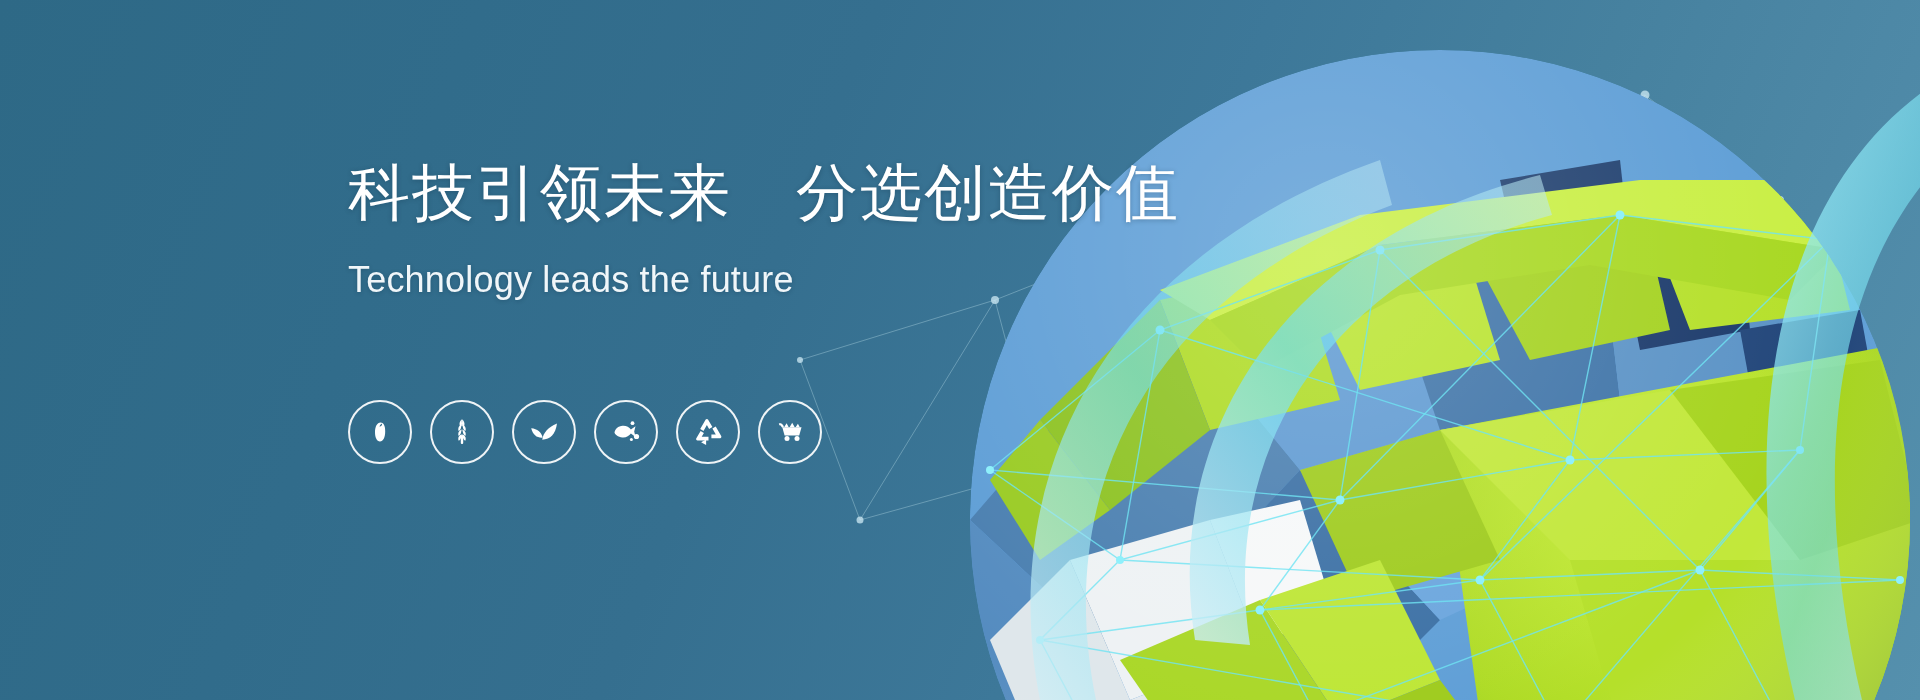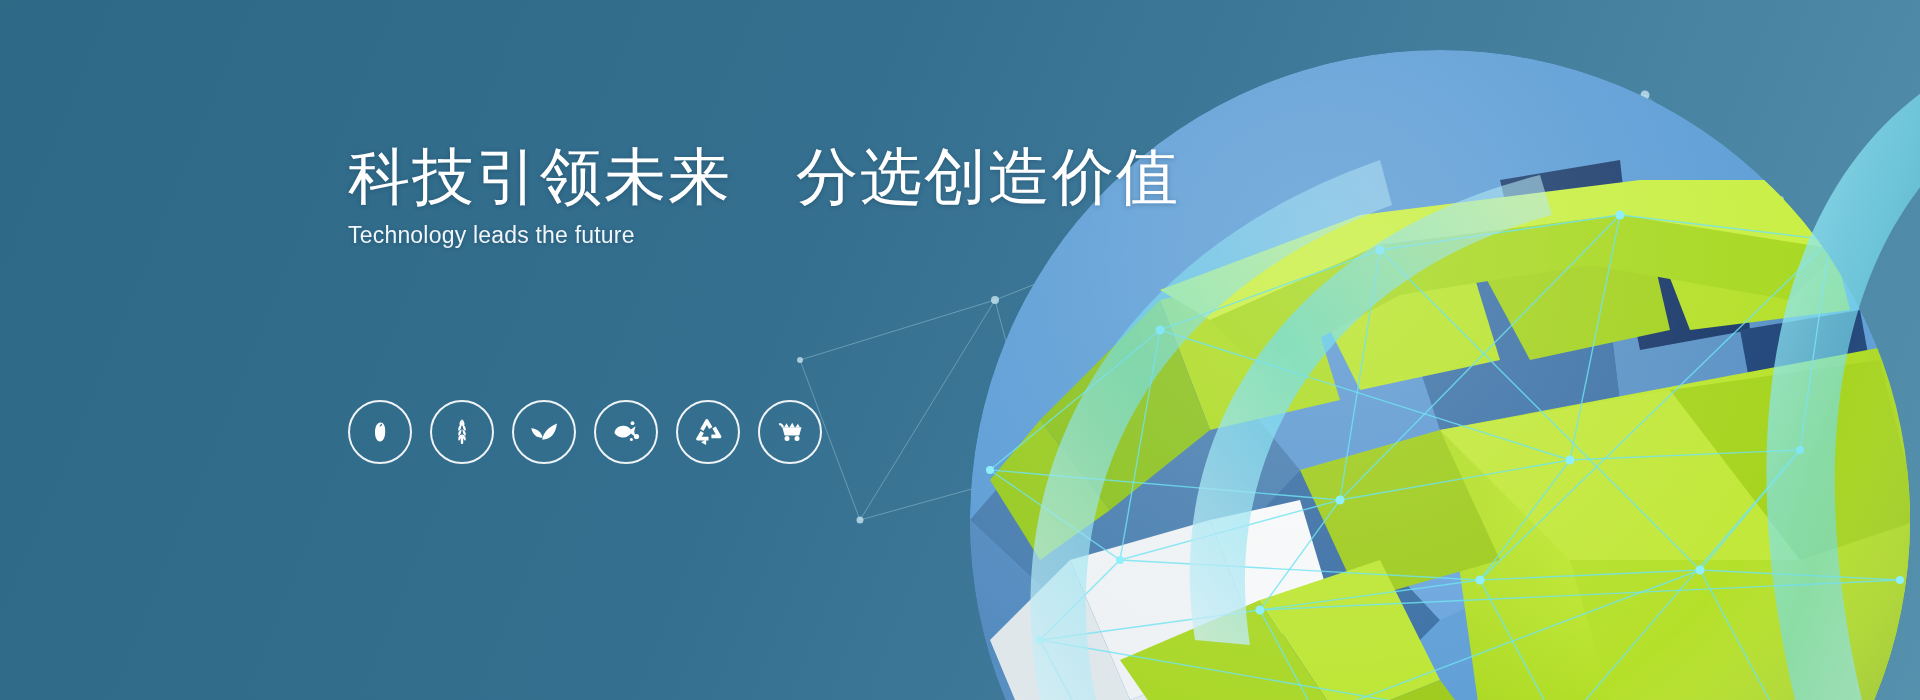--- a/index.html
+++ b/index.html
@@ -31,36 +31,36 @@
     top: 0;
     width: 1180px;
     height: 700px;
     pointer-events: none;
   }
 
   
   #copy {
     position: absolute;
     left: 348px;
-    top: 144px;
+    top: 160px;
     width: 820px;
   }
   #headline {
     color: #ffffff;
     font-size: 62px;
     line-height: 1.06;
     letter-spacing: 2px;
     font-weight: 400;
     white-space: nowrap;
     text-shadow: 0 1px 5px rgba(12,40,60,.30);
   }
   #subtitle {
-    margin-top: 12px;
+    margin-top: 32px;
     color: #f0f6f9;
-    font-size: 23px;
+    font-size: 36px;
     line-height: 1.20;
     font-weight: 300;
     letter-spacing: .2px;
     text-shadow: 0 1px 4px rgba(12,40,60,.28);
   }
   #subtitle .line { display: block; white-space: nowrap; }
 
   
   #icon-row {
     position: absolute;

